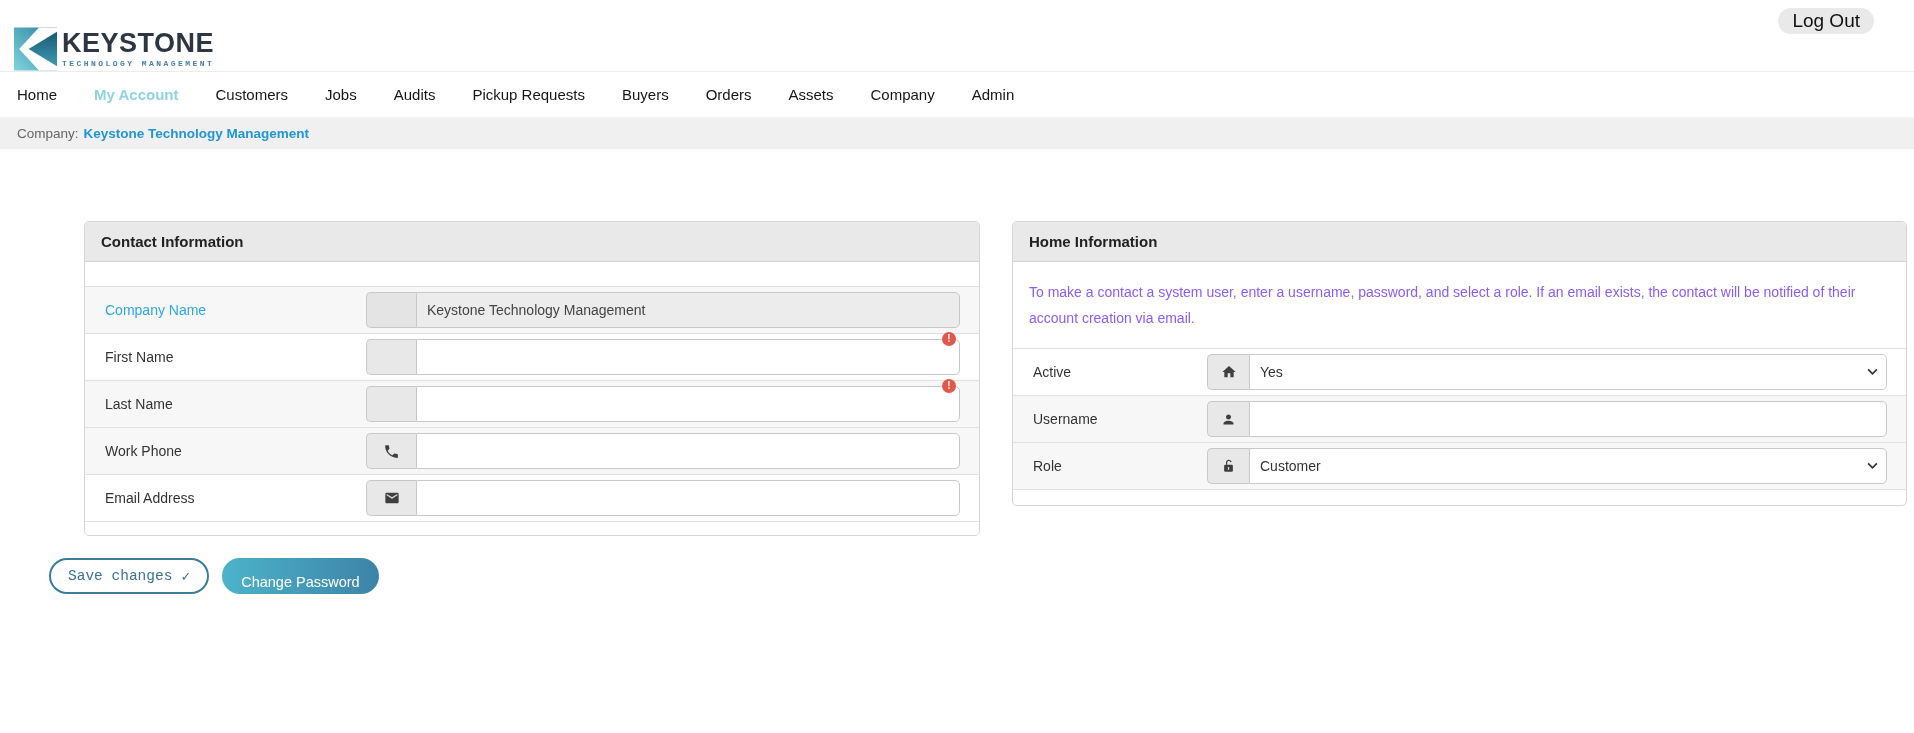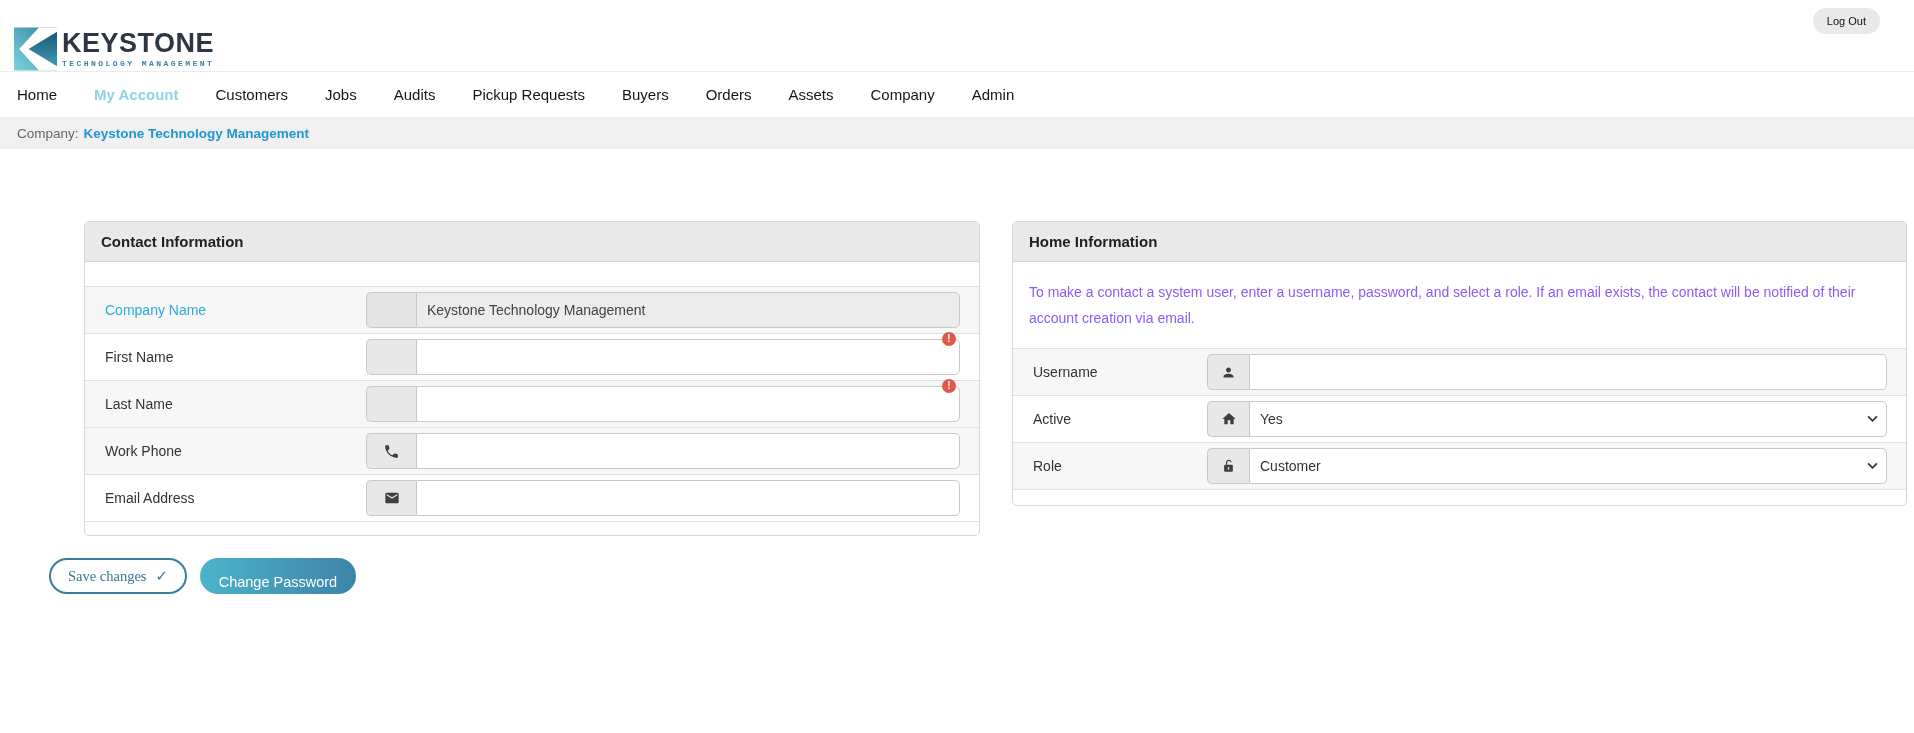--- a/index.html
+++ b/index.html
@@ -7,23 +7,23 @@
               font-family:"Liberation Sans", sans-serif; color:#333; }
 
   
   .app-header { height:72px; border-bottom:1px solid #ececec; position:relative;
                 display:flex; align-items:flex-end; padding:8px 0 0 14px; background:#fff; }
   .logo { display:flex; align-items:flex-start; cursor:pointer; text-decoration:none; }
   .logo svg { display:block; }
   .logo-text { margin-left:5px; padding-top:3px; }
   .logo-title { font-size:27px; font-weight:bold; color:#2d3642; letter-spacing:.5px; line-height:26px; }
   .logo-subtitle { font-size:8px; font-weight:bold; color:#4a7fa5; letter-spacing:2.45px; margin-top:3px; white-space:nowrap;font-family:Liberation Mono, monospace; }
-  .logout-btn { position:absolute; top:8px; right:34px; height:26px; padding:0 14px;
+  .logout-btn { position:absolute; top:8px; right:40px; height:26px; padding:0 14px;
                 border:none; border-radius:13px; background:#e9e9e9; color:#111;
-                font-size:11px; font-family:inherit; cursor:pointer; }
+                font-size:19px; font-family:inherit; cursor:pointer; }
 
   
   .main-nav { height:45px; display:flex; align-items:center; padding-left:17px; background:#fff; }
   .main-nav a { margin-right:37px; font-size:15px; color:#161616; text-decoration:none; cursor:pointer; }
   .main-nav a.active { color:#8ed4e2; font-weight:bold; }
 
   
   .breadcrumb { height:32px; background:#f0f0f0; display:flex; align-items:center;
                 padding-left:17px; font-size:13.5px; color:#666; }
   .breadcrumb a { color:#2196d3; font-weight:bold; text-decoration:none; margin-left:5px; cursor:pointer; }
@@ -63,22 +63,22 @@
   .select-wrap { flex:1; position:relative; display:flex; }
   .select-wrap select { appearance:none; -webkit-appearance:none; width:100%; height:100%;
                         border:1px solid #c8c8c8; border-radius:0 5px 5px 0; background:#fff;
                         font-size:14px; font-family:inherit; padding:0 26px 0 10px; color:#333; outline:none; }
   .chevron { position:absolute; right:9px; top:50%; transform:translateY(-50%); pointer-events:none; display:flex; }
 
   .panel-desc { padding:17px 16px 0 16px; font-size:14px; color:#8b5cf6; line-height:26px; }
 
   
   .actions { margin:22px 0 0 49px; display:flex; align-items:center; }
-  .btn-save { height:36px; padding:4px 17px; border:2px solid #3a7c9b; border-radius:18px; background:#fff;
-              color:#3a7390; font-size:14.5px; font-family:Liberation Serif, serif; display:flex; align-items:center;
+  .btn-save { height:24px; padding:16px 17px; border:2px solid #3a7c9b; border-radius:18px; background:#fff;
+              color:#3a7390; font-size:14.5px; font-family:Liberation Mono, monospace; display:flex; align-items:center;
               gap:9px; cursor:pointer; }
   .btn-password { height:36px; padding:16px 19px; margin-left:13px; border:none; border-radius:18px;
                   background:linear-gradient(90deg,#4cb3ca,#3d83a8); color:#fff; font-size:14.5px;
                   font-family:inherit; cursor:pointer; }
 
   .icon-dark { fill:#3f3f3f; }
 </style>
 </head>
 <body>
 
@@ -186,32 +186,20 @@
       </div>
 
     </div>
   </section>
 
   <section class="panel panel-right">
     <div class="panel-header">Home Information</div>
     <p class="panel-desc">To make a contact a system user, enter a username, password, and select a role. If an email exists, the contact will be notified of their account creation via email.</p>
     <div class="rows">
 
-      <div class="row stripe">
-        <span class="row-label">Username</span>
-        <div class="input-group">
-          <span class="addon">
-            <svg width="15" height="15" viewBox="0 0 24 24" class="icon-dark">
-                <path d="M12 12c2.21 0 4-1.79 4-4s-1.79-4-4-4-4 1.79-4 4 1.79 4 4 4zm0 2c-2.67 0-8 1.34-8 4v2h16v-2c0-2.66-5.33-4-8-4z"></path>
-              </svg>
-          </span>
-          <input type="text" value="" style="">
-        </div>
-      </div>
-
       <div class="row">
         <span class="row-label">Active</span>
         <div class="input-group">
           <span class="addon">
             <svg width="16" height="16" viewBox="0 0 24 24" class="icon-dark">
                 <path d="M10 20v-6h4v6h5v-8h3L12 3 2 12h3v8z"></path>
               </svg>
           </span>
           <span class="select-wrap">
             <select>
@@ -220,20 +208,32 @@
             <span class="chevron">
               <svg width="11" height="7" viewBox="0 0 12 8">
                   <path d="M1 1l5 5 5-5" stroke="#333" stroke-width="2" fill="none"></path>
                 </svg>
             </span>
           </span>
         </div>
       </div>
 
       <div class="row stripe">
+        <span class="row-label">Username</span>
+        <div class="input-group">
+          <span class="addon">
+            <svg width="15" height="15" viewBox="0 0 24 24" class="icon-dark">
+                <path d="M12 12c2.21 0 4-1.79 4-4s-1.79-4-4-4-4 1.79-4 4 1.79 4 4 4zm0 2c-2.67 0-8 1.34-8 4v2h16v-2c0-2.66-5.33-4-8-4z"></path>
+              </svg>
+          </span>
+          <input type="text" value="" style="">
+        </div>
+      </div>
+
+      <div class="row stripe">
         <span class="row-label">Role</span>
         <div class="input-group">
           <span class="addon">
             <svg width="15" height="16" viewBox="0 0 24 24" class="icon-dark">
               <rect x="5" y="10" width="14" height="11" rx="2"></rect>
               <path d="M8 10V6.5C8 4 10 2 12.5 2c2.2 0 4 1.5 4.4 3.6l-2 .4C14.7 4.8 13.7 4 12.5 4 11.1 4 10 5.1 10 6.5V10z"></path>
               <rect x="11" y="13.5" width="2" height="4.5" rx="1" fill="#e8e8e8"></rect>
             </svg>
           </span>
           <span class="select-wrap">

